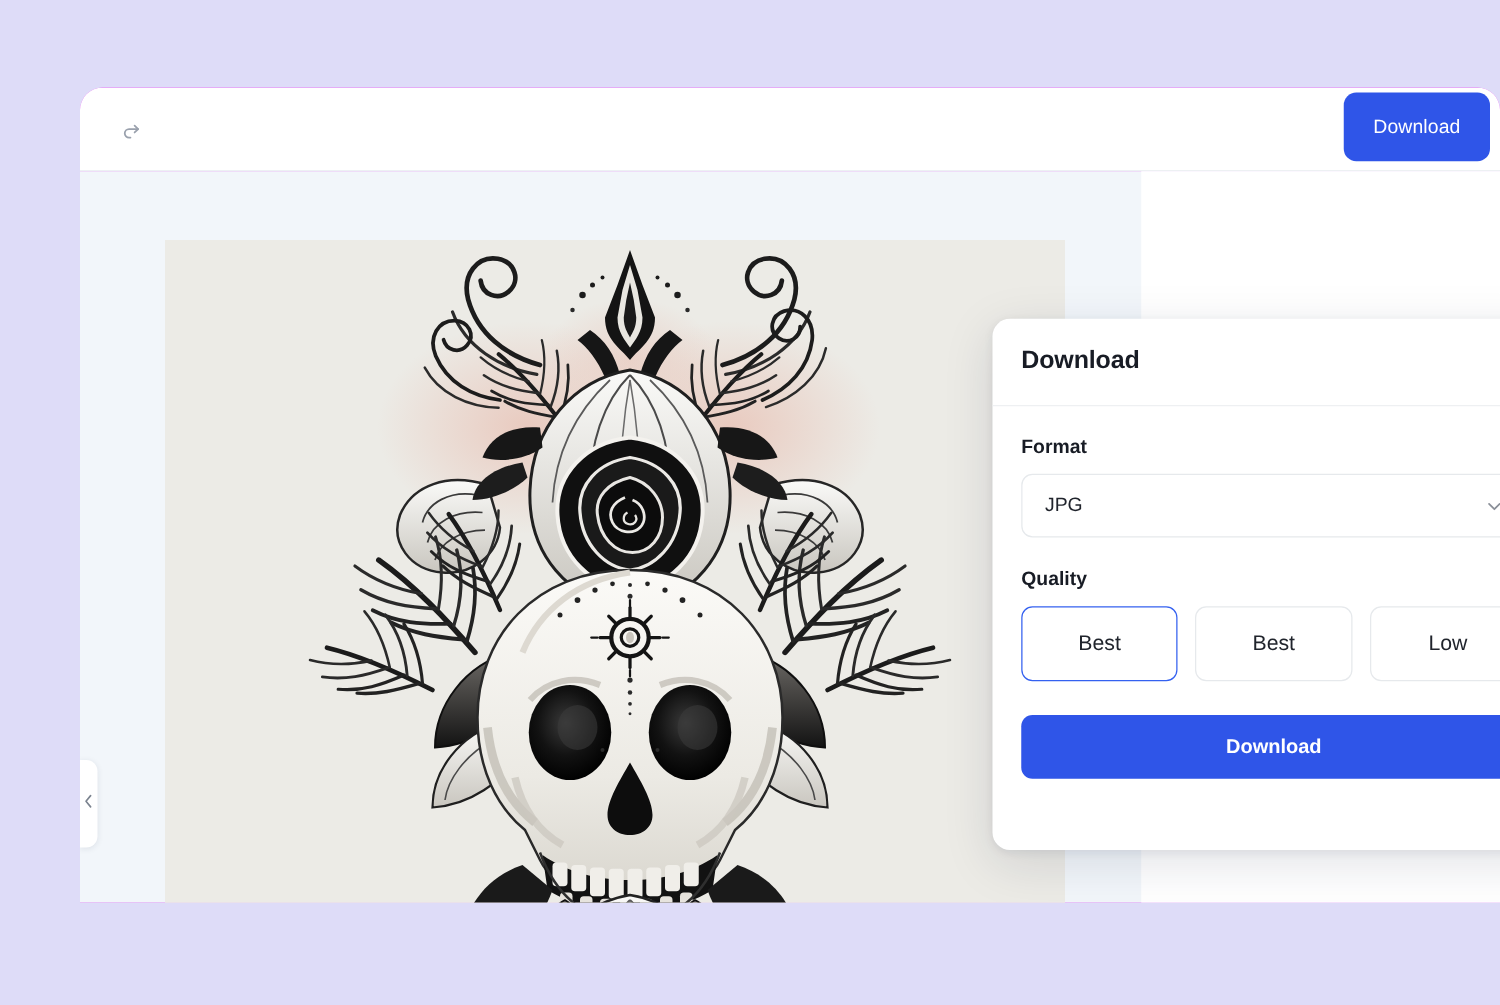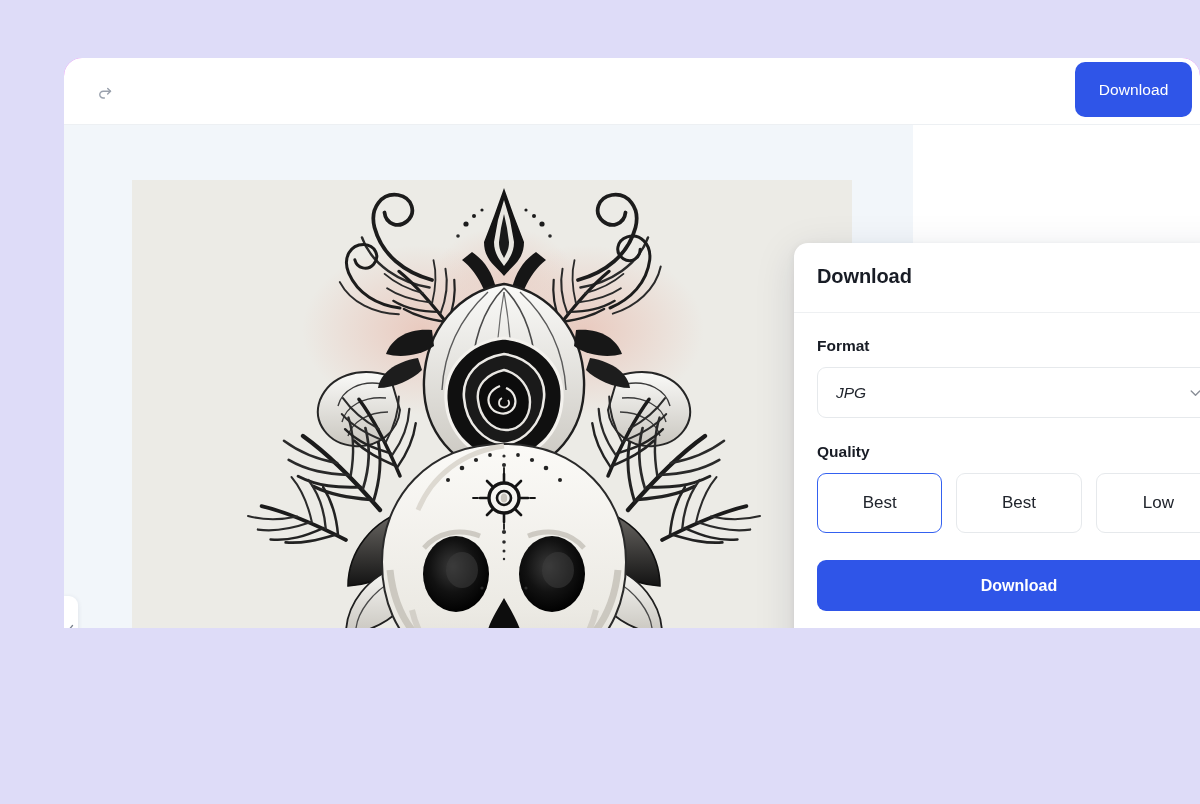--- a/index.html
+++ b/index.html
@@ -6,22 +6,22 @@
   html, body {
     width: 1200px; height: 804px;
     overflow: hidden;
     font-family: "Liberation Sans", sans-serif;
   }
   body { background: #dedcf8; position: relative; }
 
   
   .app-window {
     position: absolute;
-    left: 64px; top: 58px;
-    width: 1136px; height: 570px;
+    left: 64px; top: 70px;
+    width: 1136px; height: 652px;
     background: #d946ef;
     border-top-left-radius: 18px;
     border-top-right-radius: 18px;
     overflow: hidden;
   }
 
   
   .header {
     position: absolute;
     left: 0; top: 0;
@@ -146,21 +146,21 @@
   .select-box {
     position: relative;
     height: 51px;
     border: 1px solid #e6e9ec;
     border-radius: 9px;
     background: #fff;
     display: flex; align-items: center;
     padding-left: 18px;
     cursor: pointer;
   }
-  .select-value { font-size: 15.5px; color: #20242c; font-style: italic; }
+  .select-value { font-size: 15.5px; color: #20242c; }
   .select-chevron {
     position: absolute; right: 16px; top: 50%;
     transform: translateY(-50%);
     display: flex;
   }
 
   .quality-label { margin-top: 25px; }
   .quality-row { display: flex; gap: 14px; }
   .qbtn {
     flex: 1;

